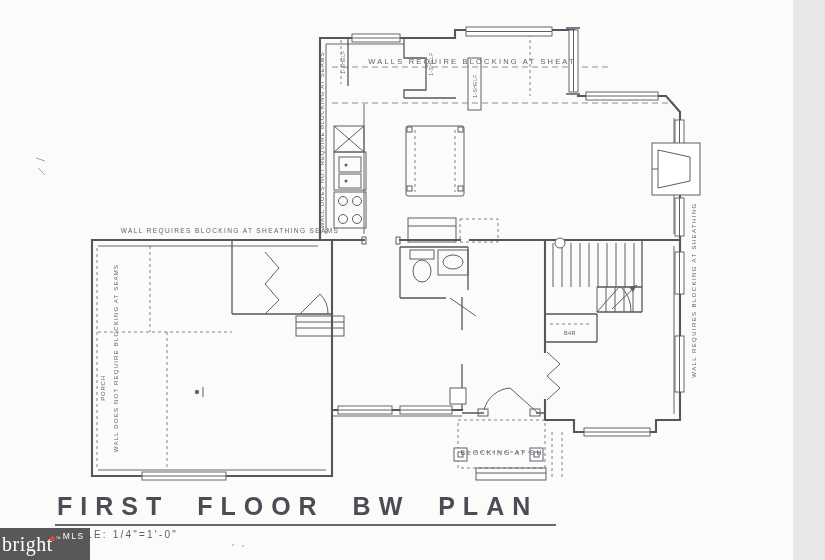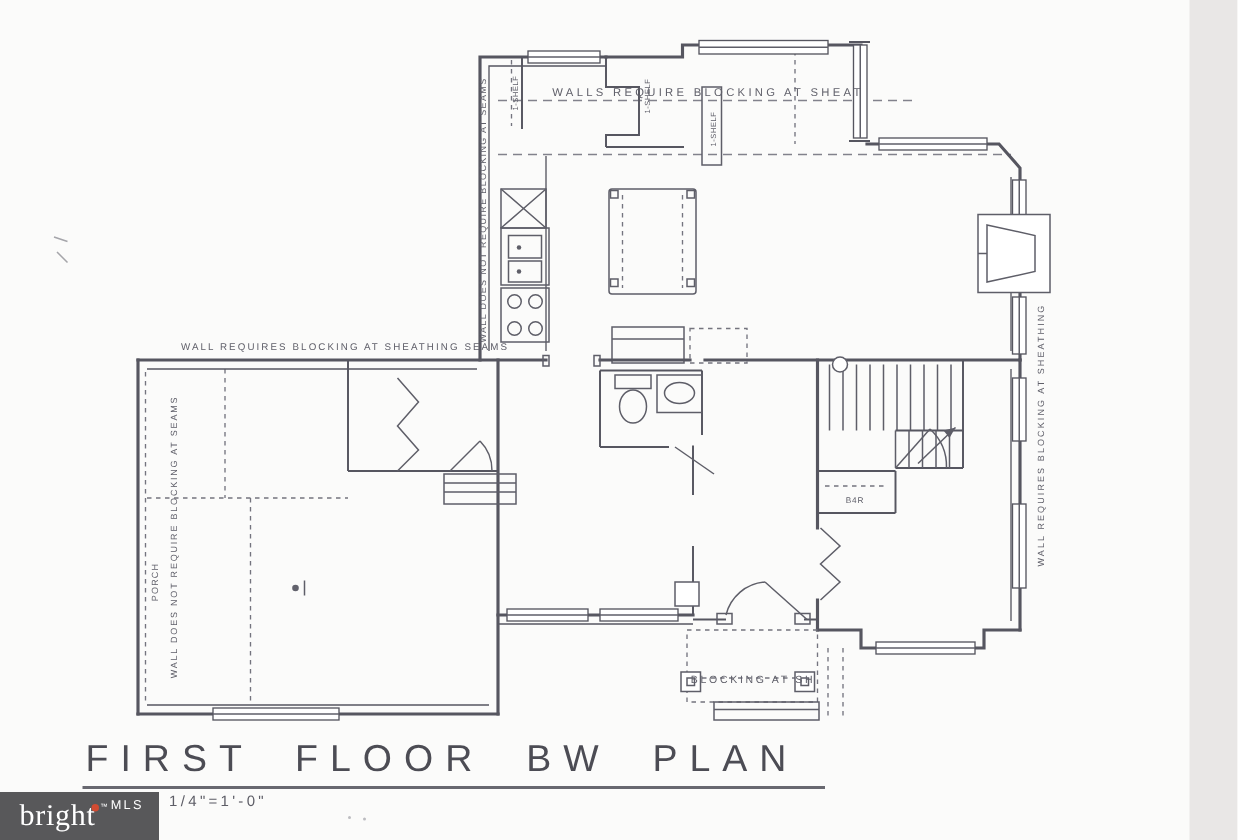--- a/index.html
+++ b/index.html
@@ -19,25 +19,25 @@
   .inner{stroke:var(--ink);stroke-width:1.3;fill:none}
   .fix{stroke:#5e5e68;stroke-width:1;fill:none}
   .fixf{stroke:#5e5e68;stroke-width:1;fill:#ffffff}
   .dash{stroke:var(--dash);stroke-width:.9;fill:none;stroke-dasharray:6 4}
   .dashf{stroke:#74747e;stroke-width:.9;fill:none;stroke-dasharray:3 3}
   .win{stroke:var(--ink);stroke-width:.9;fill:#ffffff}
   text.lbl{fill:var(--label);font-family:"Liberation Sans",sans-serif}
 
   .title-block{position:absolute;left:55px;top:492px;color:var(--title_ink)}
   .plan-title{font-size:25px;letter-spacing:8px;word-spacing:13px;white-space:nowrap;
-              border-bottom:2px solid #686870;padding:0 18px 3px 2px;font-weight:400}
+              border-bottom:2px solid #686870;padding:0 18px 3px 2px;font-weight:700}
   .plan-scale{font-size:10px;letter-spacing:2.2px;margin:3px 0 0 4px;color:#5d5d66}
 
-  .logo{position:absolute;left:0;top:528px;width:106px;height:32px;background:var(--logo_bg);
-        color:var(--logo_text);display:flex;align-items:center;padding-left:13px;box-sizing:border-box}
+  .logo{position:absolute;left:0;top:528px;width:90px;height:32px;background:var(--logo_bg);
+        color:var(--logo_text);display:flex;align-items:center;padding-left:2px;box-sizing:border-box}
   .logo-brand{font-family:"Liberation Serif",serif;font-size:20px;line-height:1;letter-spacing:.5px}
   .logo-dot{width:5px;height:5px;border-radius:50%;background:var(--logo_accent);
             display:inline-block;margin:0 1px 12px -3px}
   .logo-tm{font-size:5px;align-self:flex-start;margin-top:7px}
   .logo-suffix{font-size:8.5px;letter-spacing:1.5px;margin-left:2px;align-self:flex-end;margin-bottom:19px}
 </style>
 </head>
 <body>
 
 <div class="edge-band"></div>

